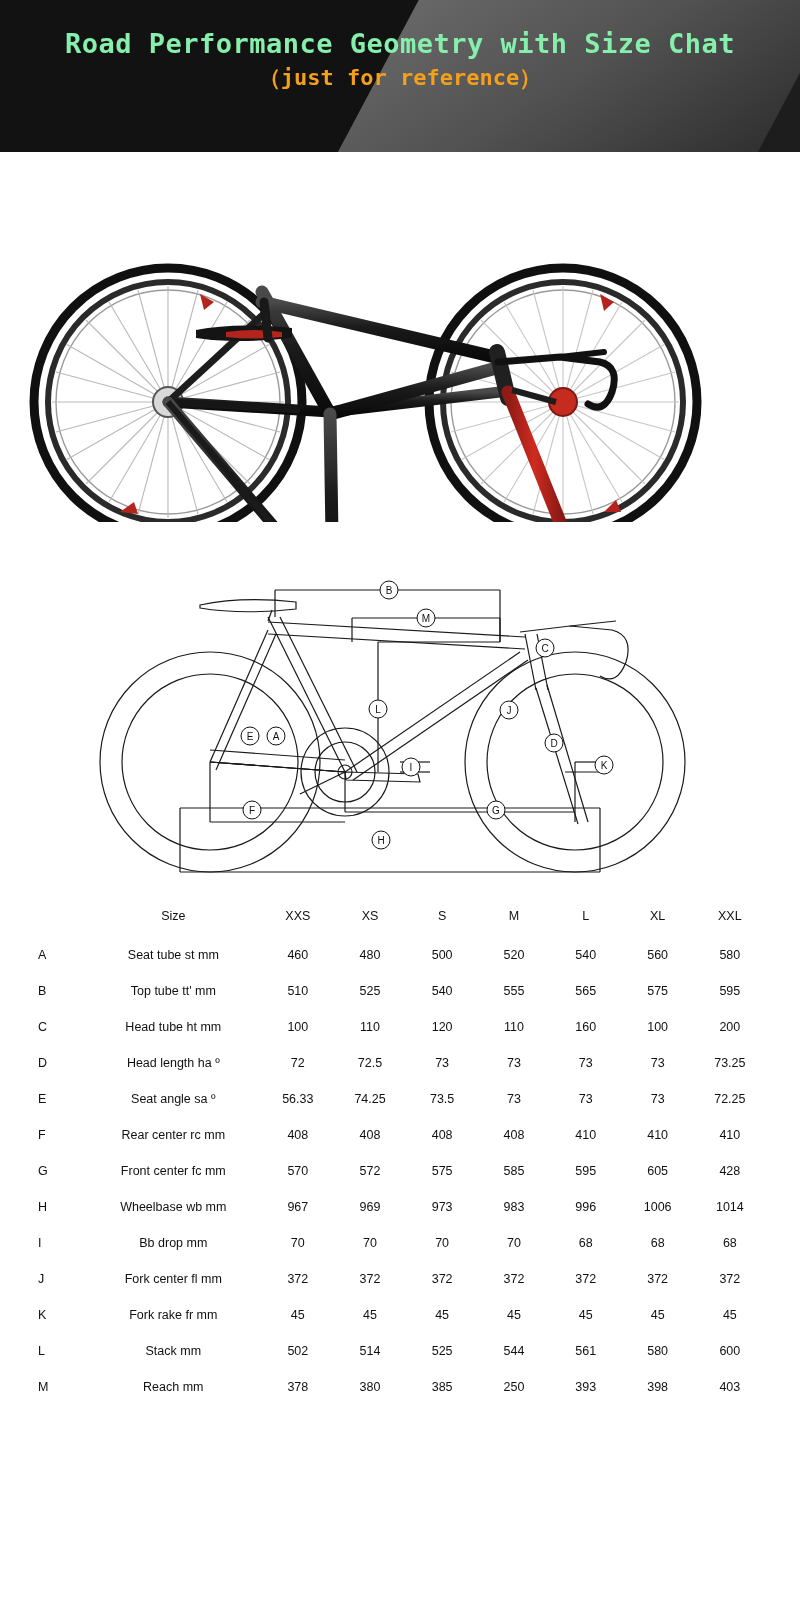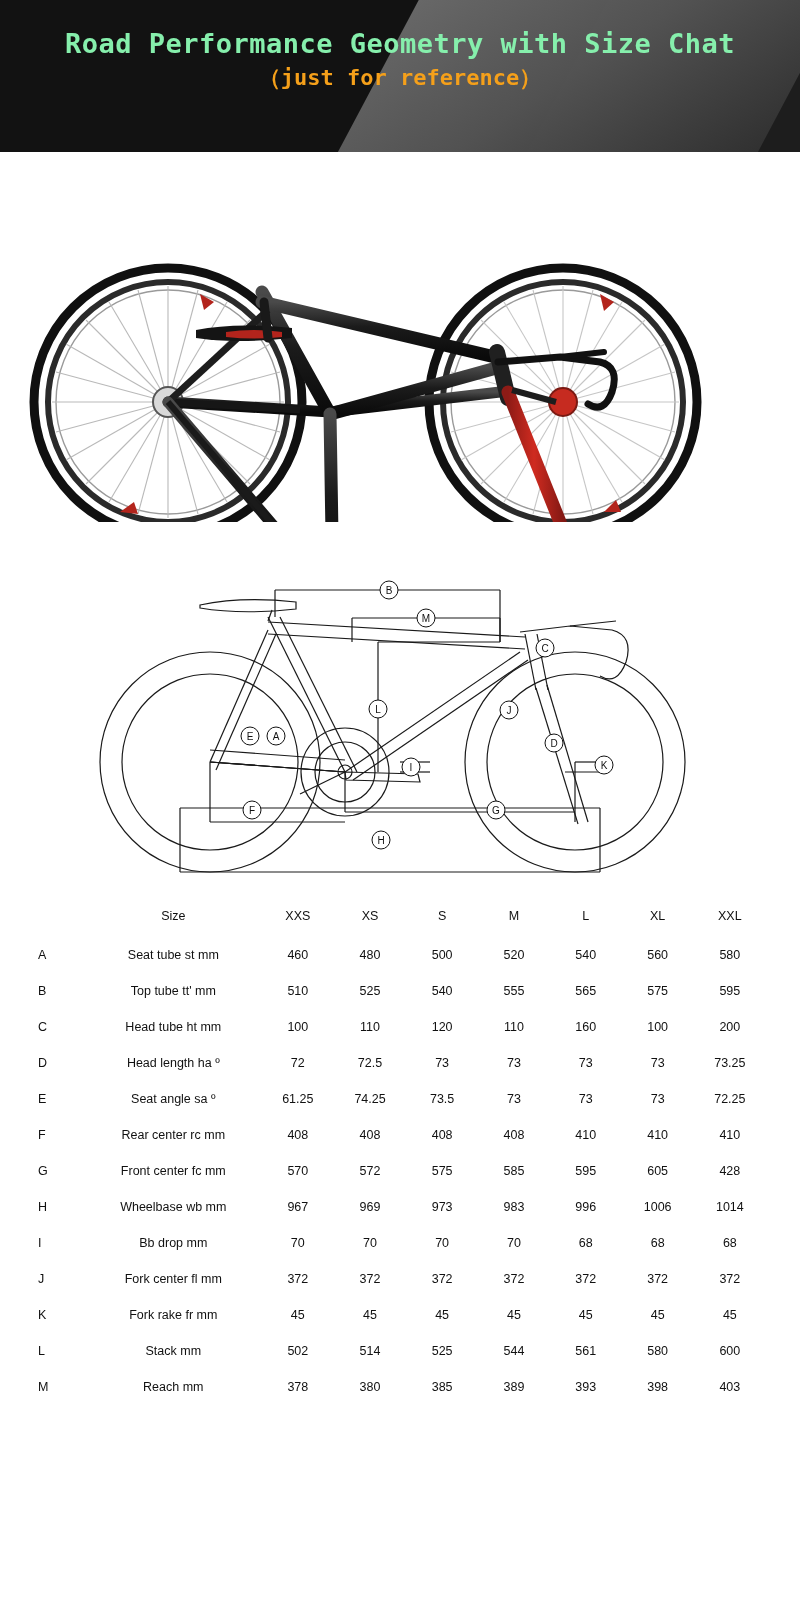--- a/index.html
+++ b/index.html
@@ -393,21 +393,21 @@
           <td class="val">72.5</td>
           <td class="val">73</td>
           <td class="val">73</td>
           <td class="val">73</td>
           <td class="val">73</td>
           <td class="val">73.25</td>
         </tr>
         <tr>
           <td class="code">E</td>
           <td class="label">Seat angle sa º</td>
-          <td class="val">61.25</td>
+          <td class="val">56.33</td>
           <td class="val">74.25</td>
           <td class="val">73.5</td>
           <td class="val">73</td>
           <td class="val">73</td>
           <td class="val">73</td>
           <td class="val">72.25</td>
         </tr>
         <tr>
           <td class="code">F</td>
           <td class="label">Rear center rc mm</td>
@@ -484,21 +484,21 @@
           <td class="val">561</td>
           <td class="val">580</td>
           <td class="val">600</td>
         </tr>
         <tr>
           <td class="code">M</td>
           <td class="label">Reach mm</td>
           <td class="val">378</td>
           <td class="val">380</td>
           <td class="val">385</td>
-          <td class="val">389</td>
+          <td class="val">250</td>
           <td class="val">393</td>
           <td class="val">398</td>
           <td class="val">403</td>
         </tr>
       </tbody>
     </table>
   </div>
 
 </div>
 

